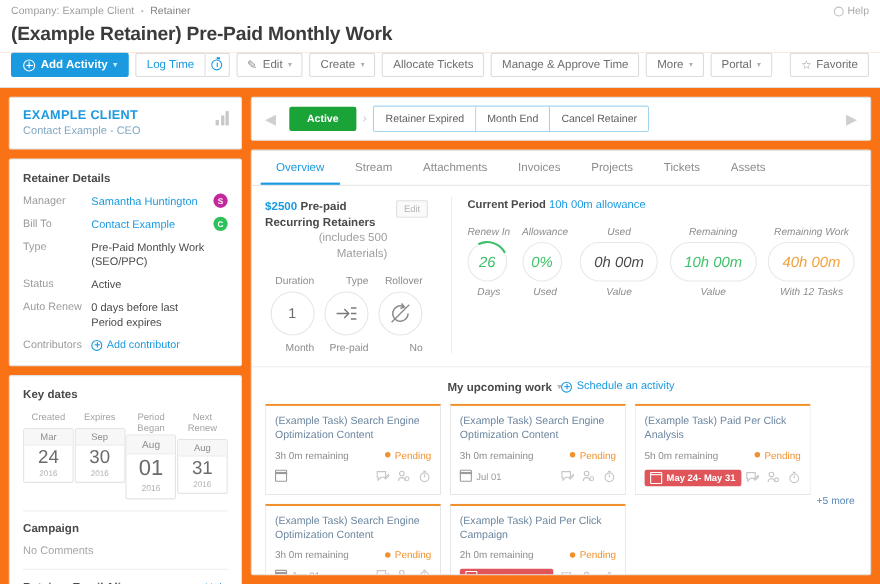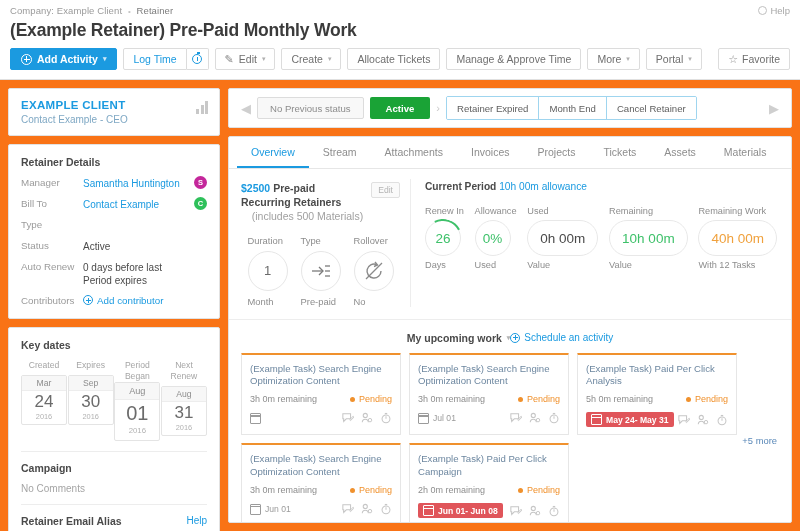--- a/index.html
+++ b/index.html
@@ -107,39 +107,39 @@
             background:#fff; border-right:1px solid #9fd5ef; }
   .st-opt:last-child { border-right:none; }
 
   .main-card { background:#fff; border:1px solid #e2e2e2; border-radius:2px; flex:1; display:flex;
                flex-direction:column; overflow:hidden; }
   .tabs { display:flex; border-bottom:1px solid #e6e6e6; padding: 0 8px; }
   .tab { font-size:10.5px; color:#8d8d8d; padding: 9px 14px 8px 14px; border-bottom:2px solid transparent; cursor:pointer; }
   .tab.active { color:#1b9ae0; border-bottom-color:#1b9ae0; }
 
   .summary { display:flex; padding: 10px 0 0 0; }
-  .sum-left { width:182px; padding: 2px 10px 0 12px; border-right:1px solid #ededed; }
+  .sum-left { width:182px; padding: 2px 21px 0 12px; border-right:1px solid #ededed; }
   .amt-line { font-size:10.5px; color:#4a4a4a; font-weight:bold; line-height:1.35; }
   .amt { color:#1b9ae0; }
   .incl { color:#a0a0a0; font-weight:normal; text-align:right; padding-right:2px; }
   .amt-wrap { display:flex; align-items:flex-start; gap:6px; }
   .edit-btn { border:1px solid #e0e0e0; background:#fafafa; color:#b4b4b4; font-size:8.6px; padding:2px 6px;
               border-radius:2px; flex-shrink:0; margin-top:1px; }
   .circles { display:flex; justify-content:space-around; margin-top:11px; }
-  .circ-item { text-align:left; }
+  .circ-item { text-align:right; }
   .circ-item .ch { font-size:9.4px; color:#8d8d8d; margin-bottom:5px; }
   .circ { width:40px; height:40px; border:1px solid #e6e6e6; border-radius:50%; display:flex; align-items:center;
           justify-content:center; font-size:13px; color:#6b6b6b; margin:0 auto; position:relative; }
   .circ-item .cf { font-size:9.4px; color:#8d8d8d; margin-top:5px; }
 
   .sum-right { flex:1; padding: 2px 10px 0 14px; }
   .cp-title { font-size:10.2px; color:#4a4a4a; font-weight:bold; }
   .cp-title .allow { color:#1b9ae0; font-weight:normal; }
   .metrics { display:flex; justify-content:space-between; margin-top:14px; padding-right:4px; }
-  .m-item { text-align:left; }
+  .m-item { text-align:center;font-style:italic; }
   .m-head { font-size:9.2px; color:#8d8d8d; margin-bottom:4px; }
   .m-circ { height:36px; border:1px solid #e8e8e8; border-radius:18px; display:flex; align-items:center;
             justify-content:center; font-size:13.5px; padding: 0 12px; position:relative; }
   .m-foot { font-size:9.2px; color:#8d8d8d; margin-top:4px; }
   .m-arc { position:absolute; width:38px; height:38px; top:-2px; left:50%; margin-left:-19px;
            border:2px solid transparent; border-top-color:#3ec16a; border-radius:50%; transform:rotate(18deg); }
 
   .work-sec { padding: 12px 12px 0 12px; border-top:1px solid #ededed; margin-top:12px; flex:1; }
   .work-head { display:flex; align-items:center; justify-content:center; margin-bottom:9px; }
   .work-title { font-size:10.5px; color:#4a4a4a; font-weight:bold; display:flex; align-items:center; gap:5px; }
@@ -247,20 +247,21 @@
           <div class="dval lnk">Samantha Huntington</div>
           <div class="avatar" style="background:#c4279b">S</div>
         </div>
         <div class="drow">
           <div class="dlabel">Bill To</div>
           <div class="dval lnk">Contact Example</div>
           <div class="avatar" style="background:#2ec05a">C</div>
         </div>
         <div class="drow">
           <div class="dlabel">Type</div>
+          <div class="dval bold">Pre-Paid Monthly Work (SEO/PPC)</div>
         </div>
         <div class="drow">
           <div class="dlabel">Status</div>
           <div class="dval bold">Active</div>
         </div>
         <div class="drow">
           <div class="dlabel">Auto Renew</div>
           <div class="dval bold">0 days before last Period expires</div>
         </div>
         <div class="drow" style="margin-bottom:2px">
@@ -322,21 +323,20 @@
         </div>
 
       </div>
 
     </div>
 
     <div class="right">
 
       <div class="status-card">
         <span class="arrow-pg">◀</span>
-        <span class="st-prev">No Previous status</span>
         <span class="st-active">Active</span>
         <span class="st-sep">›</span>
         <span class="st-group">
           <span class="st-opt">Retainer Expired</span>
           <span class="st-opt">Month End</span>
           <span class="st-opt">Cancel Retainer</span>
         </span>
         <span class="spacer"></span>
         <span class="arrow-pg">▶</span>
       </div>
@@ -344,21 +344,20 @@
       <div class="main-card">
 
         <div class="tabs">
           <div class="tab active">Overview</div>
           <div class="tab">Stream</div>
           <div class="tab">Attachments</div>
           <div class="tab">Invoices</div>
           <div class="tab">Projects</div>
           <div class="tab">Tickets</div>
           <div class="tab">Assets</div>
-          <div class="tab">Materials</div>
         </div>
 
         <div class="summary">
 
           <div class="sum-left">
             <div class="amt-wrap">
               <div style="flex:1">
                 <div class="amt-line">
                   <span class="amt">$2500</span>
                   <span>Pre-paid Recurring Retainers</span>

